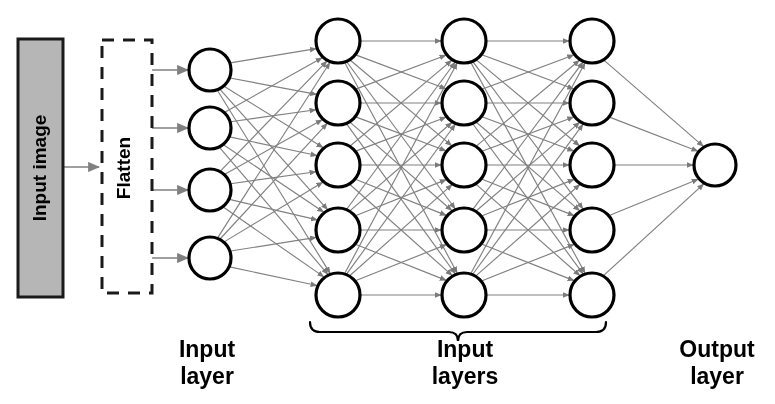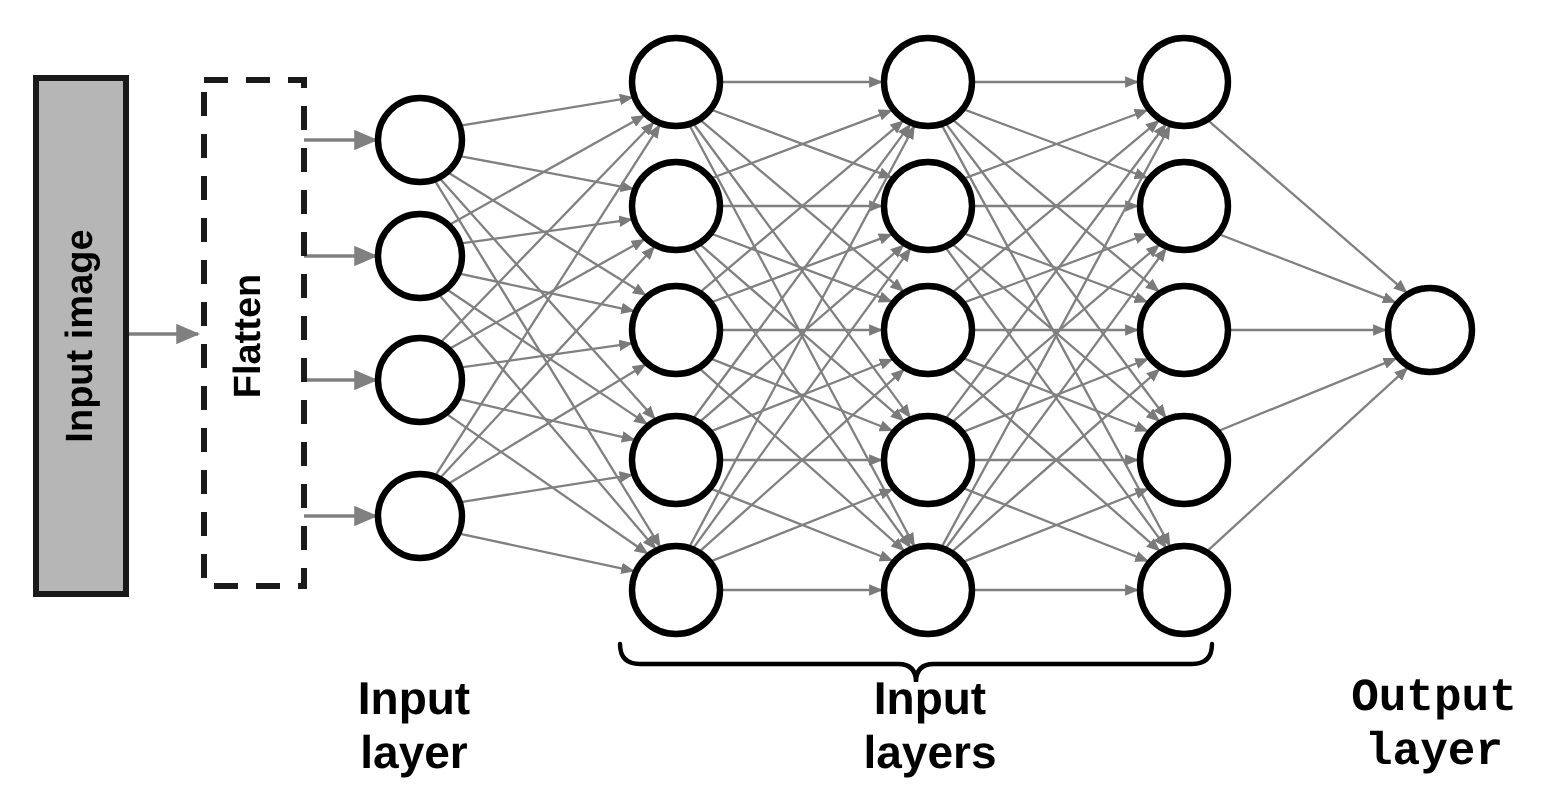--- a/index.html
+++ b/index.html
@@ -69,21 +69,21 @@
     font-size: 23px;
     font-weight: bold;
     color: #000000;
     text-align: center;
     line-height: 1.16;
     white-space: pre-line;
     user-select: none;
   }
   #label-input-layer  { left: 152px; top: 336px; width: 110px; }
   #label-hidden-layers{ left: 405px; top: 336px; width: 120px; }
-  #label-output-layer { left: 662px; top: 336px; width: 110px; font-family: Liberation Mono, monospace; }
+  #label-output-layer { left: 662px; top: 336px; width: 110px; }
 </style>
 </head>
 <body>
 
 <div id="diagram-root">
 
   <svg id="nn-svg" viewBox="0 0 775 404">
     <defs>
       <marker id="arrowhead-gray" markerWidth="7" markerHeight="6" refX="6.4" refY="3" orient="auto" markerUnits="strokeWidth">
         <path d="M0,0 L7,3 L0,6 z" fill="#808080"></path>

